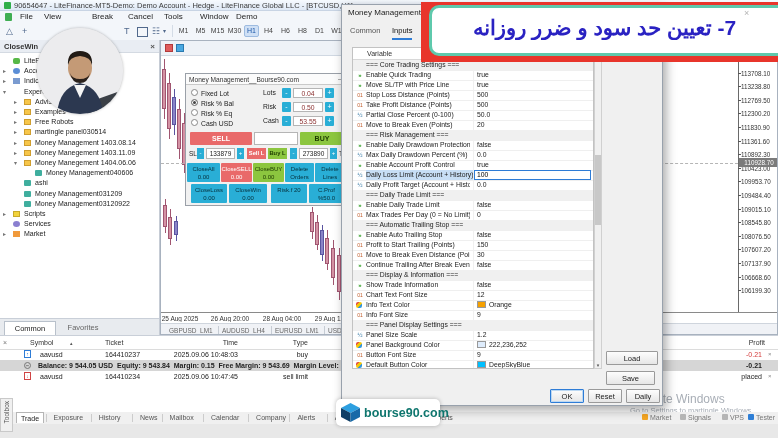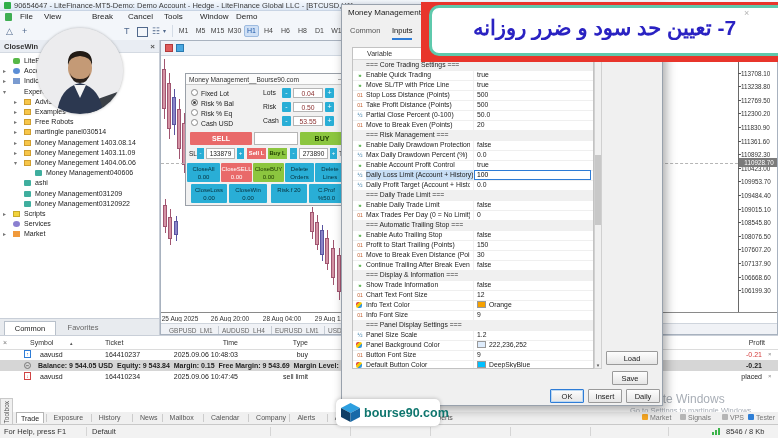--- a/index.html
+++ b/index.html
@@ -499,33 +499,20 @@
       <div class="btab abs" style="left:362.99999999999994px">Code Base</div>
       <div class="bdiv abs" style="left:408.09999999999997px"></div>
       <div class="btab abs" style="left:412.09999999999997px">Experts</div>
     </div>
   <div class="abs" id="tray">
       <div class="tray-item abs" style="left:2px"><span class="tray-ico" style="background: rgb(245, 166, 35);"></span>Market</div>
       <div class="tray-item abs" style="left:40px"><span class="tray-ico" style="background: rgb(181, 181, 181);"></span>Signals</div>
       <div class="tray-item abs" style="left:82px"><span class="tray-ico" style="background: rgb(181, 181, 181);"></span>VPS</div>
       <div class="tray-item abs" style="left:108px"><span class="tray-ico" style="background: rgb(47, 127, 214);"></span>Tester</div>
     </div>
-  <div class="abs" id="statusbar">
-    <span class="abs nw" style="left:4px;top:2px;width:80px">For Help, press F1</span>
-    <span class="sseg" style="left:86px"></span>
-    <span class="abs" style="left:92px;top:2px">Default</span>
-    <span class="sseg" style="left:270px"></span>
-    <span class="sseg" style="left:350px"></span>
-    <span class="sseg" style="left:430px"></span>
-    <span class="sseg" style="left:510px"></span>
-    <span class="sseg" style="left:590px"></span>
-    <span class="sseg" style="left:668px"></span>
-    <span class="abs bars" style="left:712px;top:3px"><i style="height:3px"></i><i style="height:5px"></i><i style="height:7px"></i></span>
-    <span class="abs" style="left:726px;top:2px">8546 / 8 Kb</span>
-  </div>
 
   <div class="abs" id="dialog">
     <div class="abs nw" id="dlg-title">Money Management040606</div>
     <div id="dlg-tabs">
         <div class="dtab abs" style="left:8px">Common</div>
         <div class="dtab abs active" style="left:50px">Inputs</div>
       </div>
     <div class="abs" id="dlg-table">
       <div class="abs" id="dlg-colhead">Variable</div>
       <div id="dlg-rows">
@@ -696,23 +683,23 @@
             <div class="dico abs" style="background:linear-gradient(135deg,#e74c3c 0 33%,#f1c40f 33% 66%,#3498db 66%);width:6px;height:6px;left:3px;top:2px;border-radius:2px"></div>
             <div class="lab abs nw">Default Button Color</div>
             <div class="val abs nw"><span class="sw" style="background: rgb(0, 191, 255);"></span>DeepSkyBlue</div>
           </div>
         </div>
     </div>
     <div class="abs" id="dlg-scroll"></div>
     <div class="abs" id="dlg-thumb"></div>
     <div class="abs" id="dlg-sarrow">▾</div>
     <div class="dbtn" style="left:264px;top:346px;width:52px">Load</div>
-    <div class="dbtn" style="left:270px;top:366px;width:36px">Save</div>
+    <div class="dbtn" style="left:264px;top:366px;width:49px">Save</div>
     <div class="dbtn" id="btn-ok" style="left:208px;top:384px;width:34px">OK</div>
-    <div class="dbtn" style="left:246px;top:384px;width:34px">Insert</div>
+    <div class="dbtn" style="left:246px;top:384px;width:34px">Reset</div>
     <div class="dbtn" style="left:284px;top:384px;width:34px">Daily</div>
   </div>
 
   <div class="abs" id="banner-red"></div>
   <div class="abs" id="banner-box">
     <div class="abs nw" id="banner-text">7- تعیین حد سود و ضرر روزانه</div>
   </div>
   <span class="winctl" style="left:744px">×</span>
 
   <div class="abs" id="webcam">

